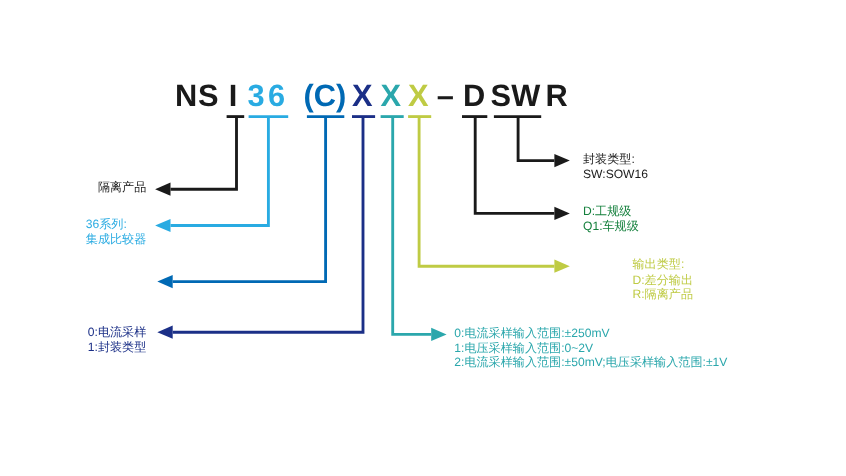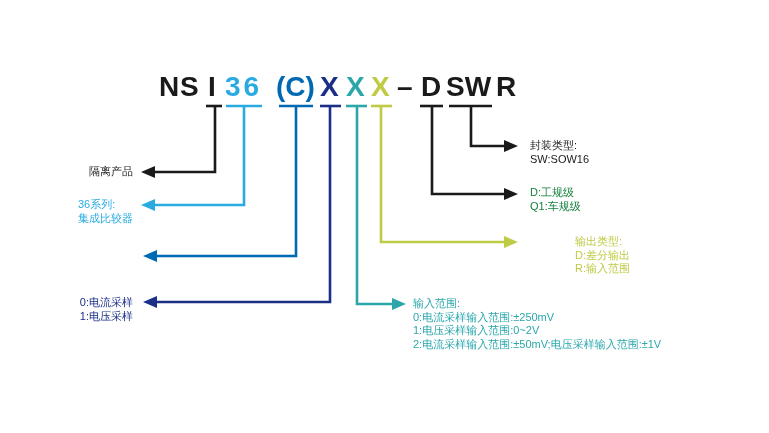--- a/index.html
+++ b/index.html
@@ -91,39 +91,38 @@
   </div>
 
   <div class="label left" style="right: 636px; top: 198px; color: rgb(41, 171, 226);">
     <div>36系列:</div>
     <div>集成比较器</div>
   </div>
 
 
   <div class="label left" style="right: 636px; top: 296px; color: rgb(27, 47, 135);">
     <div>0:电流采样</div>
-    <div>1:电压采样</div>
+    <div>1:封装类型</div>
   </div>
 
   <div class="label right" style="left: 530px; top: 139px; color: rgb(26, 26, 26);">
     <div>封装类型:</div>
     <div>SW:SOW16</div>
   </div>
 
   <div class="label right" style="left: 530px; top: 186px; color: #15803d;">
     <div>D:工规级</div>
     <div>Q1:车规级</div>
   </div>
 
   <div class="label right" style="left: 528px; top: 235px; color: rgb(191, 203, 68); margin-left: 47px;">
     <div>输出类型:</div>
     <div>D:差分输出</div>
-    <div>R:输入范围</div>
+    <div>R:隔离产品</div>
   </div>
 
   <div class="label right" style="left: 413px; top: 297px; color: rgb(43, 167, 172);">
-    <div>输入范围:</div>
     <div>0:电流采样输入范围:±250mV</div>
     <div>1:电压采样输入范围:0~2V</div>
     <div>2:电流采样输入范围:±50mV;电压采样输入范围:±1V</div>
   </div>
 
 </div>
 
 </body></html>

